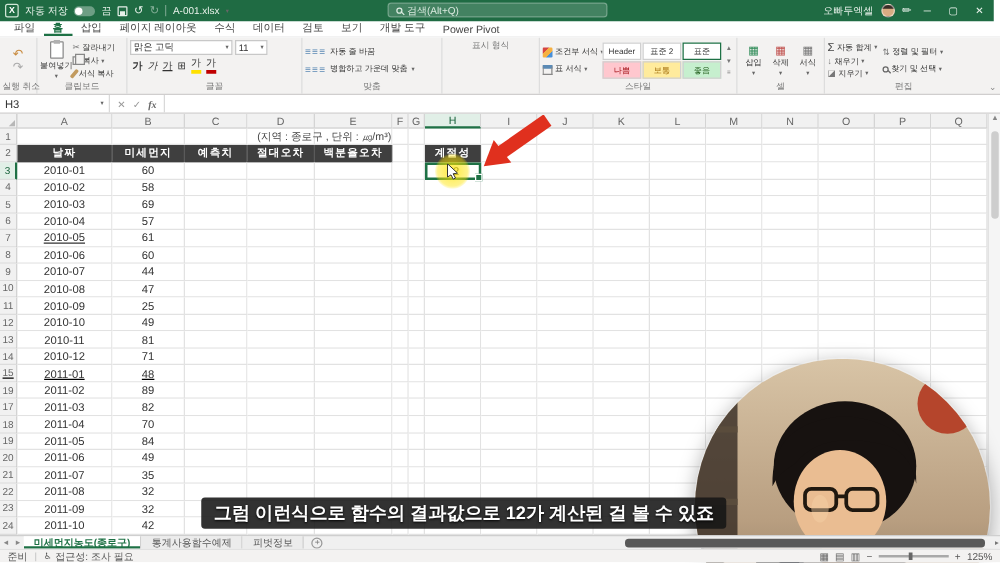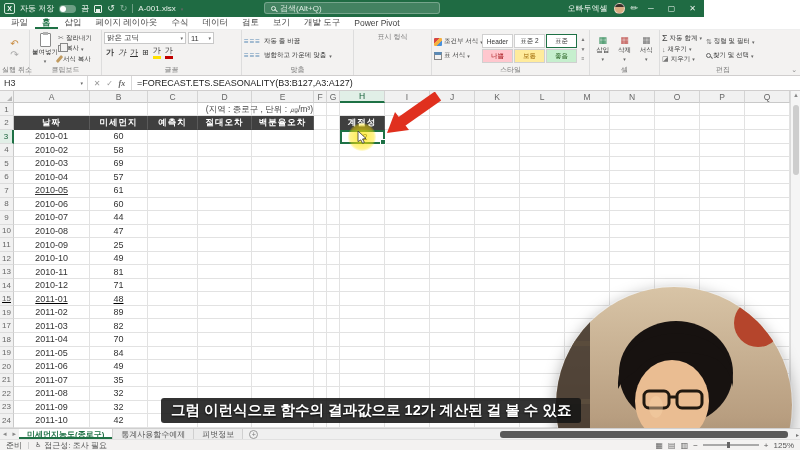--- a/index.html
+++ b/index.html
@@ -1,21 +1,21 @@
 <!DOCTYPE html>
 <html><head>
 <meta charset="utf-8">
 <style>
   * { margin:0; padding:0; box-sizing:border-box; }
   html,body { width:800px; height:450px; overflow:hidden; }
   body { font-family:"Liberation Sans","DejaVu Sans",sans-serif; }
   .screen { position:relative; width:800px; height:450px; background:#fff; overflow:hidden; }
 
   
-  .titlebar { position:absolute; left:0; top:0; width:704px; height:17px; background:#1f6b43;
+  .titlebar { position:absolute; left:0; top:0; width:795px; height:17px; background:#1f6b43;
     display:flex; align-items:center; color:#eaf3ec; font-size:8px; padding:0 4px; gap:5px; z-index:25; }
   .appicon { width:11px; height:11px; border:1px solid #cfe6d6; border-radius:2px; display:flex; align-items:center; justify-content:center; font-size:7px; color:#fff; font-weight:bold; }
   .toggle { width:17px; height:8px; border-radius:4px; background:rgba(255,255,255,.35); position:relative; }
   .toggle::after { content:''; position:absolute; left:1px; top:1px; width:6px; height:6px; border-radius:50%; background:#fff; }
   .tb-ico { font-size:9px; color:#e6f0e9; line-height:1; }
   .tb-ico.dim { opacity:.5; }
   .floppy { width:8px; height:8px; border:1px solid #e6f0e9; border-radius:1px; position:relative; }
   .floppy::after { content:''; position:absolute; left:1px; bottom:0; width:4px; height:3px; background:#e6f0e9; }
   .tb-sep { width:1px; height:9px; background:rgba(255,255,255,.35); }
   .searchbox { position:absolute; left:50%; top:2px; transform:translateX(-50%); width:176px; height:12px;
@@ -358,21 +358,20 @@
   <div class="formulabar">
     <div class="namebox">
         <span>H3</span>
         <span class="carr">▾</span>
       </div>
     <div class="fbtns">
       <span>✕</span>
       <span>✓</span>
       <span class="fx-f">fx</span>
     </div>
-    <div class="fformula">=FORECAST.ETS.SEASONALITY(B3:B127,A3:A127)</div>
   </div>
 
   <div class="sheet">
     <div class="colheaders">
       <div class="corner"></div>
     <div class="colhdr" style="width: 76px;">A</div>
         <div class="colhdr" style="width: 58px;">B</div>
         <div class="colhdr" style="width: 50px;">C</div>
         <div class="colhdr" style="width: 54px;">D</div>
         <div class="colhdr" style="width: 62px;">E</div>

